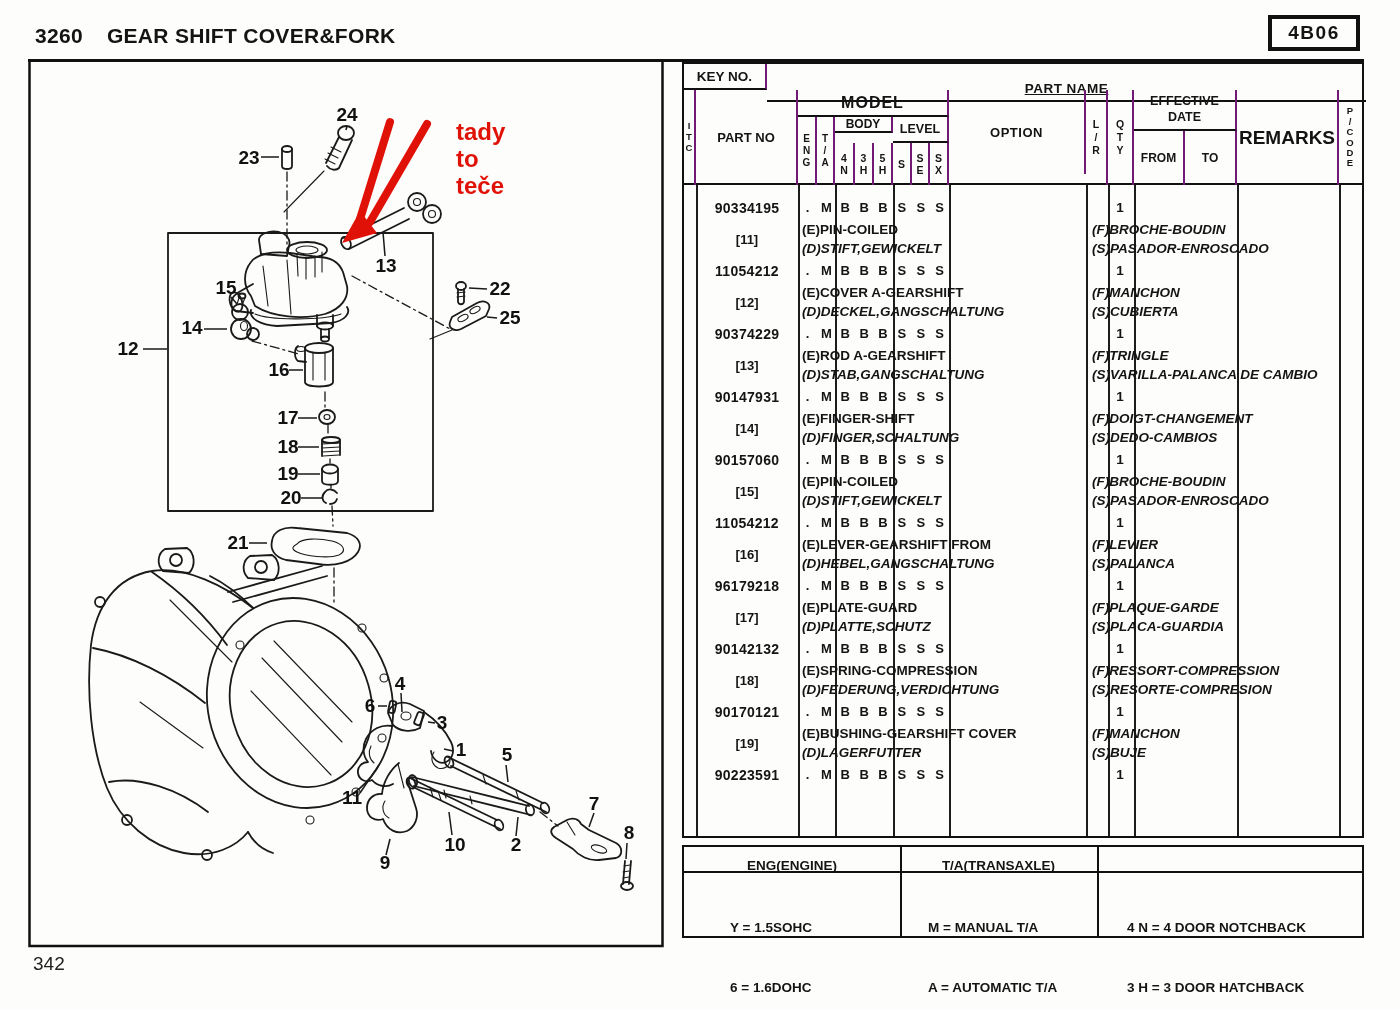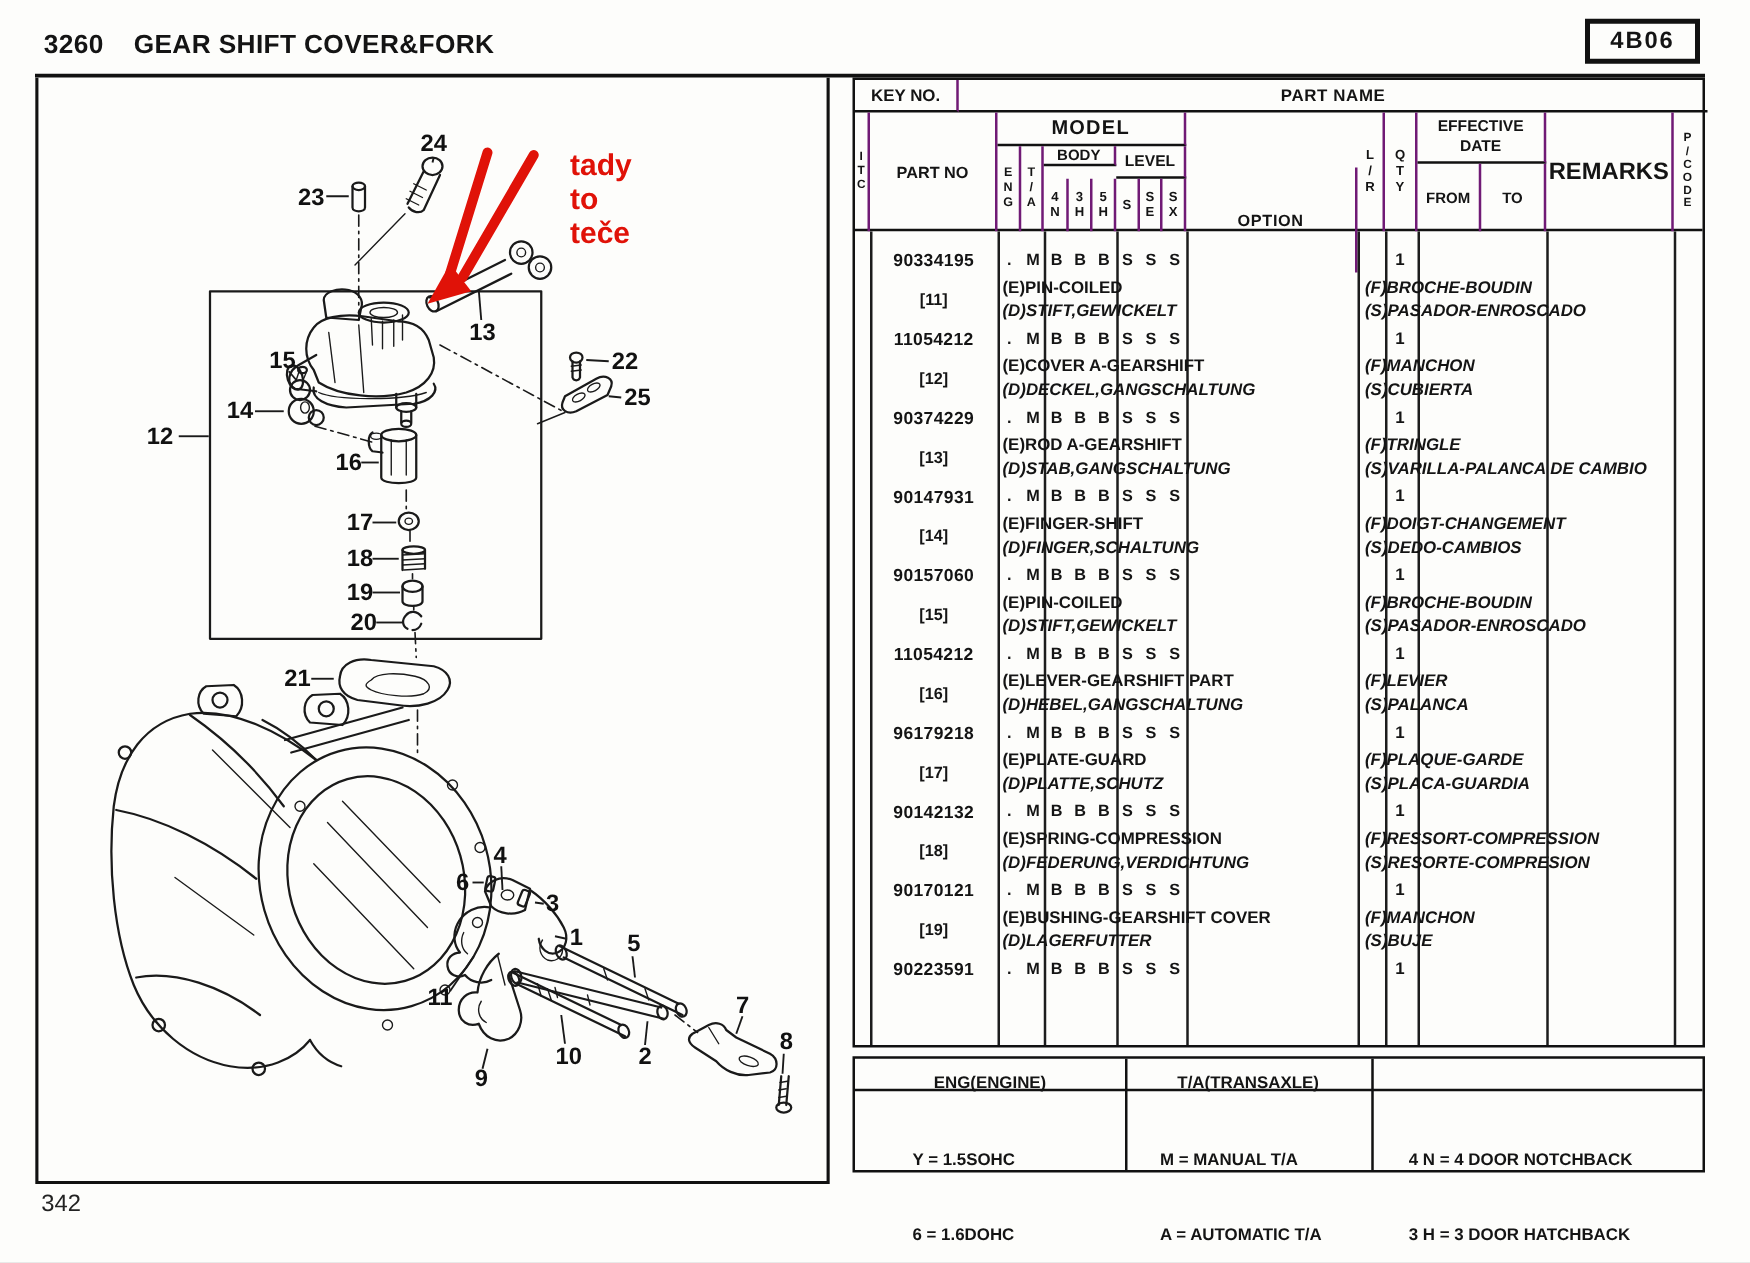--- a/index.html
+++ b/index.html
@@ -281,21 +281,21 @@
       <text class="red-text" x="456" y="140">tady</text>
       <text class="red-text" x="456" y="167">to</text>
       <text class="red-text" x="456" y="194">teče</text>
     </g>
   </svg>
   </div>
 
   <div class="ptable">
     <div class="thead">
       <div class="hc br bb" style="left:0;top:0;width:83px;height:26px;font-size:13.5px;">KEY NO.</div>
-      <div class="hc bb" style="left:83px;top:0;width:599px;height:26px;font-size:13.5px;letter-spacing:.5px;">PART NAME</div>
+      <div class="hc bb" style="left:83px;top:12px;width:599px;height:26px;font-size:13.5px;letter-spacing:.5px;text-decoration:underline;">PART NAME</div>
 
       <div class="hc br pre" style="left:0;top:26px;width:12px;height:95px;font-size:9.5px;line-height:1.15;">I
 T
 C</div>
       <div class="hc br" style="left:12px;top:26px;width:102px;height:95px;font-size:13px;">PART NO</div>
 
       <div class="hc br bb" style="left:114px;top:26px;width:151px;height:27px;font-size:16px;letter-spacing:1px;">MODEL</div>
       <div class="hc br pre" style="left:114px;top:53px;width:19px;height:68px;font-size:10px;line-height:1.2;">E
 N
 G</div>
@@ -309,21 +309,21 @@
 H</div>
       <div class="hc br pre" style="left:190px;top:79px;width:19px;height:42px;font-size:10.5px;line-height:1.15;">5
 H</div>
       <div class="hc br bb" style="left:209px;top:53px;width:56px;height:26px;font-size:12.5px;">LEVEL</div>
       <div class="hc br pre" style="left:209px;top:79px;width:19px;height:42px;font-size:10.5px;line-height:1.15;">S</div>
       <div class="hc br pre" style="left:228px;top:79px;width:18px;height:42px;font-size:10.5px;line-height:1.15;">S
 E</div>
       <div class="hc br pre" style="left:246px;top:79px;width:19px;height:42px;font-size:10.5px;line-height:1.15;">S
 X</div>
 
-      <div class="hc br" style="left:265px;top:26px;width:137px;height:84px;font-size:13px;letter-spacing:.5px;margin-top:44px;">OPTION</div>
+      <div class="hc br" style="left:265px;top:26px;width:137px;height:84px;font-size:13px;letter-spacing:.5px;">OPTION</div>
       <div class="hc br pre" style="left:402px;top:26px;width:22px;height:95px;font-size:10.5px;line-height:1.25;">L
 /
 R</div>
       <div class="hc br pre" style="left:424px;top:26px;width:26px;height:95px;font-size:10.5px;line-height:1.25;">Q
 T
 Y</div>
       <div class="hc br bb pre" style="left:450px;top:26px;width:103px;height:41px;font-size:12.5px;line-height:1.25;">EFFECTIVE
 DATE</div>
       <div class="hc br" style="left:450px;top:67px;width:51px;height:54px;font-size:12px;">FROM</div>
       <div class="hc br" style="left:501px;top:67px;width:52px;height:54px;font-size:12px;">TO</div>
@@ -478,21 +478,21 @@
               <span class="mcell">B</span>
               <span class="mcell">B</span>
               <span class="mcell">S</span>
               <span class="mcell">S</span>
               <span class="mcell">S</span>
             </div>
       <div class="qty">1</div>
     </div>
     <div class="nrows">
       <div class="keyno">[16]</div>
-      <div class="nm en">(E)LEVER-GEARSHIFT PART</div>
+      <div class="nm en">(E)LEVER-GEARSHIFT FROM</div>
       <div class="nm de">(D)HEBEL,GANGSCHALTUNG</div>
       <div class="nm fr">(F)LEVIER</div>
       <div class="nm es">(S)PALANCA</div>
     </div>
   </div>
 
   <div class="row-group">
     <div class="prow">
       <div class="pno">96179218</div>
       <div class="mrow">

